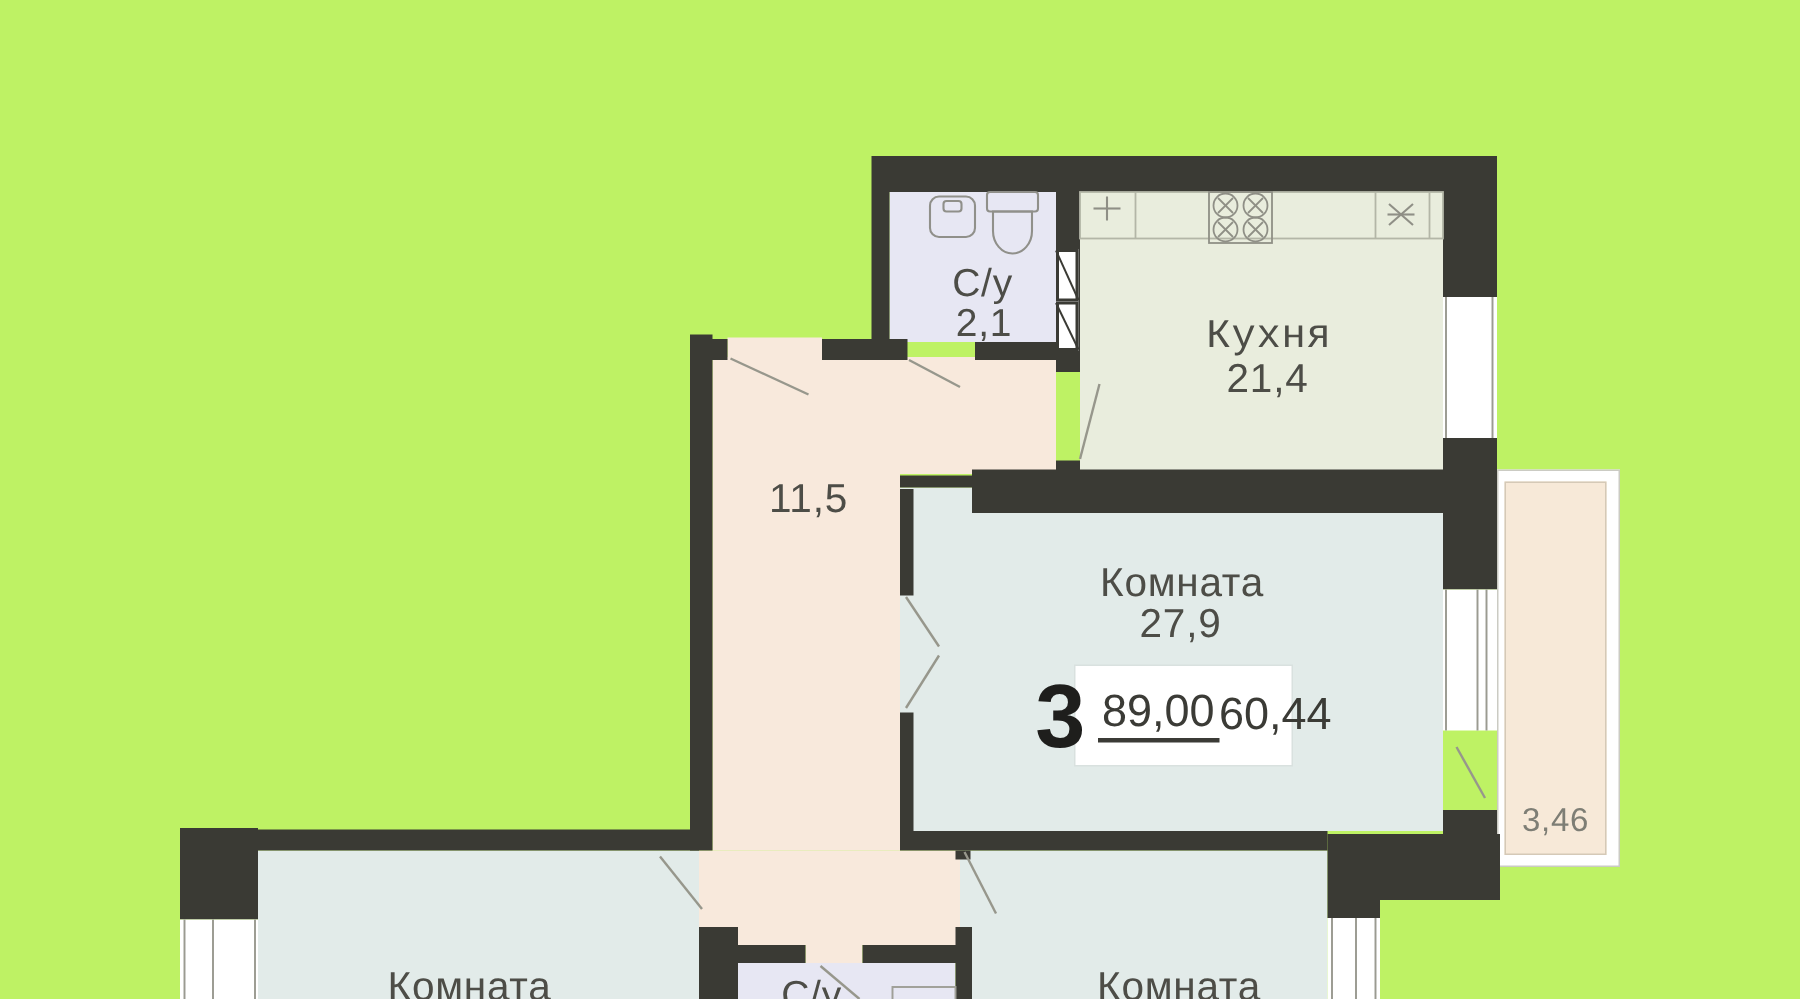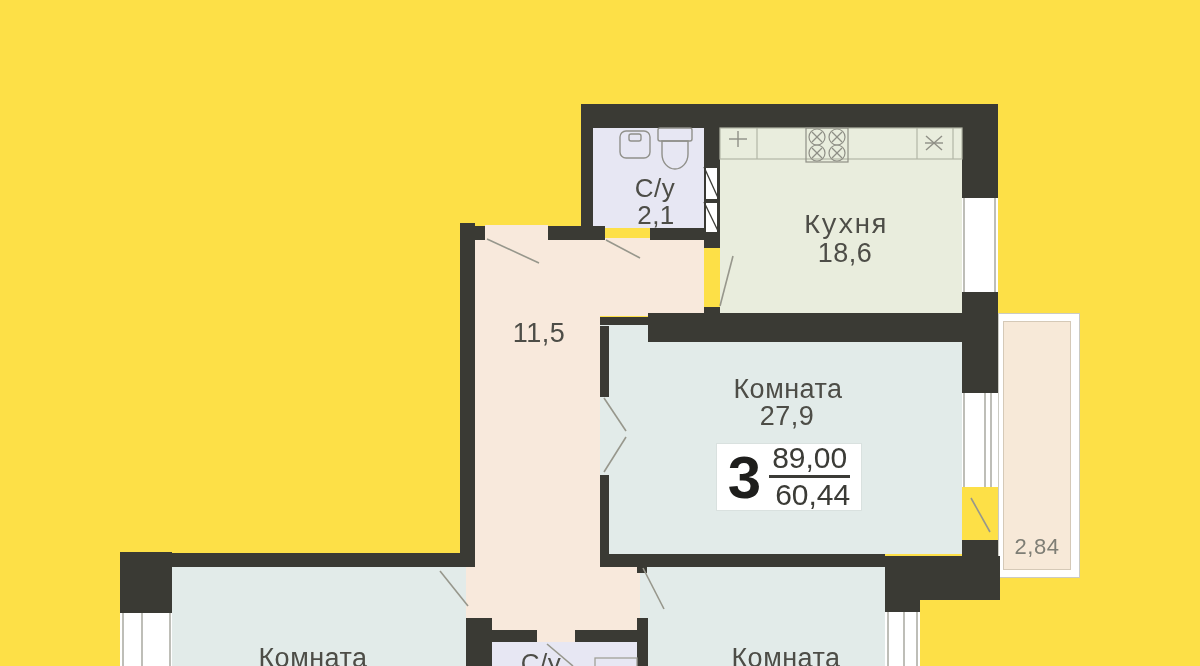--- a/index.html
+++ b/index.html
@@ -1,17 +1,17 @@
 <!DOCTYPE html>
 <html><head>
 <meta charset="utf-8">
 <style>
   html,body{margin:0;padding:0;background:#ffffff;}
   .canvas{
-    position:relative;width:1200px;height:666px;overflow:hidden;background:#fde047;
+    position:relative;width:1200px;height:666px;overflow:hidden;background:#bef264;
     font-family:"Liberation Sans", sans-serif;
   }
   .fill{position:absolute;}
   .f-bath{background:#e7e7f3;}
   .f-kitchen{background:#e9eddd;}
   .f-hall{background:#f8e9dc;}
   .f-room{background:#e2ebe9;}
   .f-balc-outer{background:#ffffff;border:1px solid #cbcbc3;box-sizing:border-box;}
   .f-balc{background:#f7e9d8;border:1px solid #d5c9b7;box-sizing:border-box;}
   .w{position:absolute;background:#3a3a34;}
@@ -23,21 +23,21 @@
     font-size:27px;color:#4d4d47;letter-spacing:.5px;white-space:nowrap;line-height:1;
   }
   .lbl.sm{font-size:26px;}
   .lbl.balc{font-size:22px;color:#7e7e75;}
   .badge{
     position:absolute;left:717px;top:444px;width:144px;height:66px;background:#ffffff;
     display:flex;align-items:center;justify-content:center;gap:8px;
     box-shadow:0 0 0 1px rgba(0,0,0,0.04);
   }
   .badge .n3{font-size:60px;font-weight:bold;color:#1e1e1c;line-height:.85;}
-  .badge .frac{display:flex;flex-direction:column;align-items:flex-end;}
+  .badge .frac{display:flex;align-items:center;}
   .badge .frac .top{
     font-size:30px;color:#3b3b36;line-height:1.06;
     border-bottom:3px solid #3b3b36;padding:0 3px 1px 3px;
   }
   .badge .frac .bot{font-size:30px;color:#3b3b36;line-height:1.12;}
 </style>
 </head>
 <body>
 
 <div class="canvas">
@@ -168,28 +168,28 @@
     </g>
 
     <g stroke="#a0a098" stroke-width="1.3" fill="none">
       <rect x="595" y="658" width="42" height="14"></rect>
     </g>
   </svg>
 
   <div class="lbl sm" style="left:655px;top:188px;">С/у</div>
   <div class="lbl sm" style="left:656px;top:215px;">2,1</div>
   <div class="lbl" style="left:846px;top:226px;font-family:Liberation Mono, monospace;">Кухня</div>
-  <div class="lbl" style="left:845px;top:253px;">18,6</div>
+  <div class="lbl" style="left:845px;top:253px;">21,4</div>
   <div class="lbl" style="left:539px;top:333px;">11,5</div>
   <div class="lbl" style="left:788px;top:389px;">Комната</div>
   <div class="lbl" style="left:787px;top:416px;">27,9</div>
   <div class="lbl" style="left:313px;top:658px;">Комната</div>
   <div class="lbl" style="left:786px;top:658px;">Комната</div>
   <div class="lbl sm" style="left:541px;top:663px;">С/у</div>
-  <div class="lbl balc" style="left:1037px;top:547px;">2,84</div>
+  <div class="lbl balc" style="left:1037px;top:547px;">3,46</div>
 
   <div class="badge">
     <div class="n3">3</div>
     <div class="frac">
       <div class="top">89,00</div>
       <div class="bot">60,44</div>
     </div>
   </div>
 
 </div>

